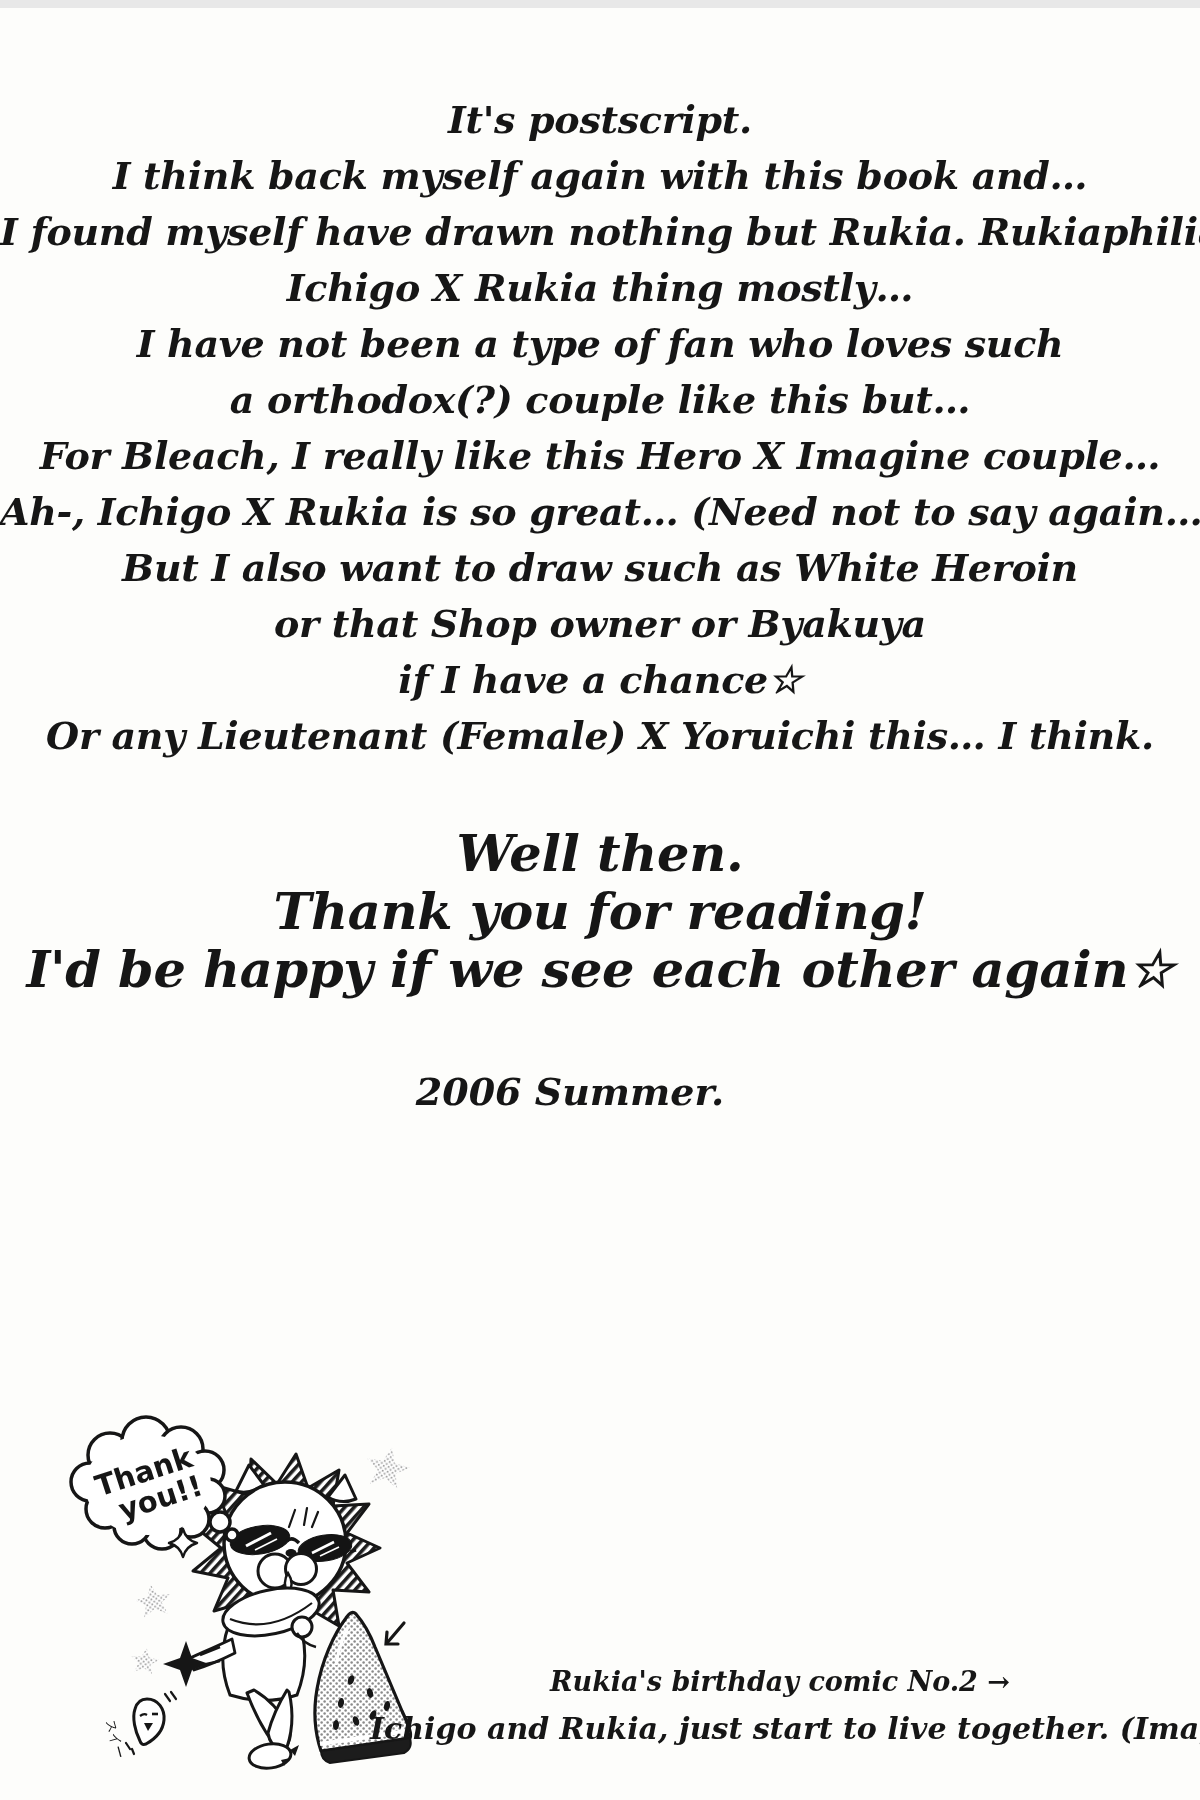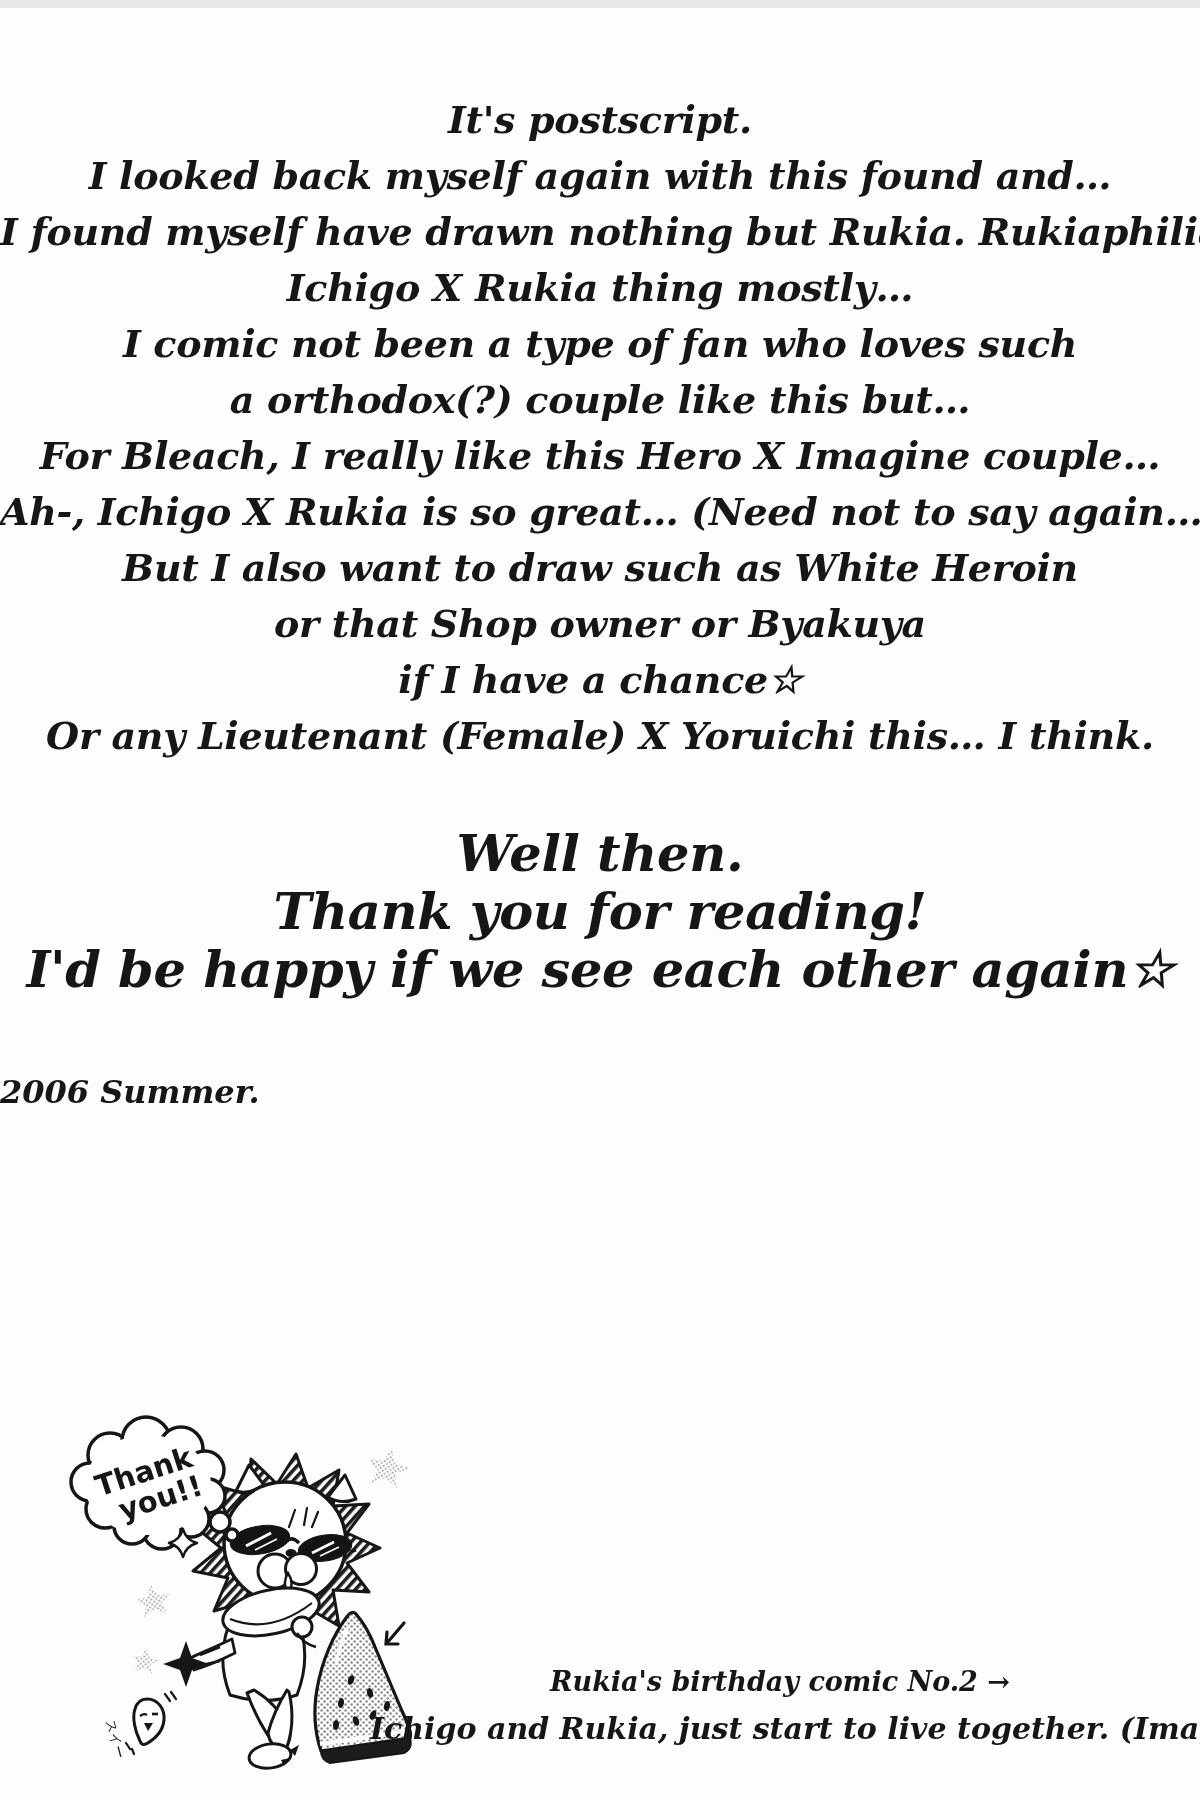--- a/index.html
+++ b/index.html
@@ -37,22 +37,22 @@
   }
   .closing .line{
     height:58px;line-height:58px;
     font-size:51px;
     letter-spacing:-0.3px;
     white-space:nowrap;
   }
   .dateline{
     position:absolute;
     top:1058px;left:0;width:1140px;
-    text-align:left;
-    font-size:32px;
+    text-align:center;
+    font-size:38px;
     height:52px;line-height:52px;font-style:italic;
   }
   .footer{
     position:absolute;
     top:1648px;left:370px;width:820px;
     text-align:center;
   }
   .footer .title{
     font-size:27px;
     height:52px;line-height:52px;
@@ -78,24 +78,24 @@
     fill:#161616;
   }
 </style>
 </head>
 <body>
 
 <div class="page">
 
   <div class="postscript script">
     <div class="line">It's postscript.</div>
-    <div class="line">I looked back myself again with this found and…</div>
+    <div class="line">I think back myself again with this book and…</div>
     <div class="line">I found myself have drawn nothing but Rukia. Rukiaphilia.</div>
     <div class="line">Ichigo X Rukia thing mostly…</div>
-    <div class="line">I comic not been a type of fan who loves such</div>
+    <div class="line">I have not been a type of fan who loves such</div>
     <div class="line">a orthodox(?) couple like this but…</div>
     <div class="line">For Bleach, I really like this Hero X Imagine couple…</div>
     <div class="line">Ah-, Ichigo X Rukia is so great… (Need not to say again…)</div>
     <div class="line">But I also want to draw such as White Heroin</div>
     <div class="line">or that Shop owner or Byakuya</div>
     <div class="line">if I have a chance☆</div>
     <div class="line">Or any Lieutenant (Female) X Yoruichi this… I think.</div>
   </div>
 
   <div class="closing script">

